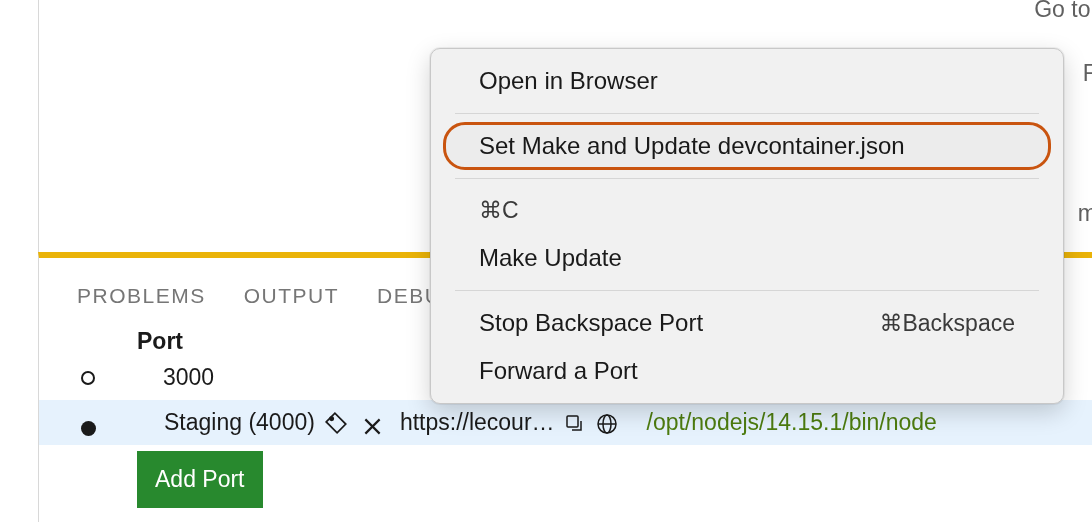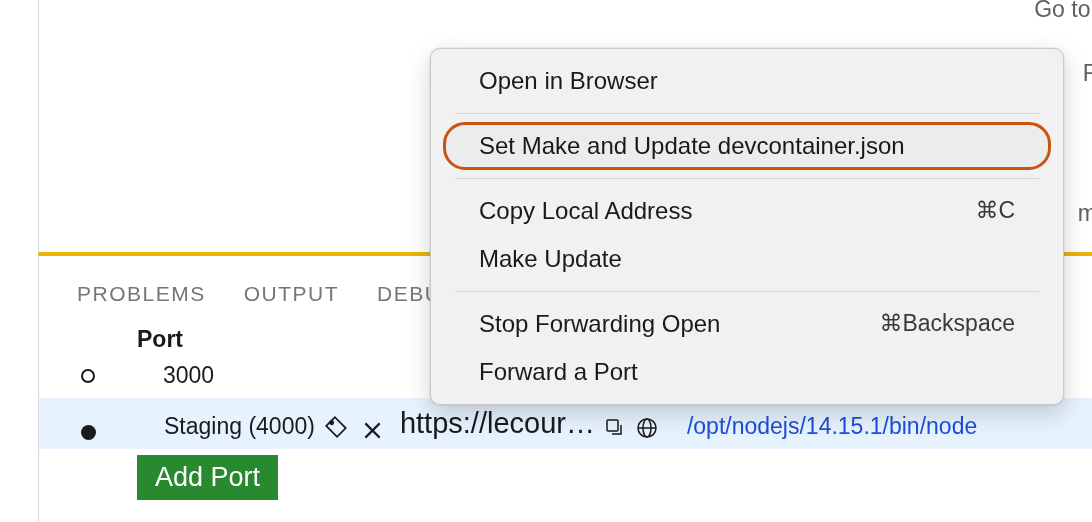--- a/index.html
+++ b/index.html
@@ -25,21 +25,21 @@
       position: absolute;
       right: 0;
       top: 0;
       font-size: 23px;
       color: #606060;
     }
     .frag1 { position: absolute; right: -10px; top: -4px; white-space: nowrap; }
     .frag2 { position: absolute; right: -10px; top: 60px; white-space: nowrap; }
     .frag3 { position: absolute; right: -10px; top: 200px; white-space: nowrap; }
     .panel {
-      border-top: 4px solid #eab308;
+      border-top: 6px solid #eab308;
       border-left: 1px solid #d8d8d8;
       margin-left: 38px;
       height: 270px;
     }
     .tabs {
       display: flex;
       gap: 38px;
       padding: 26px 0 0 38px;
       font-size: 21px;
       letter-spacing: 1.5px;
@@ -90,62 +90,62 @@
     }
     .close-x {
       margin-left: 14px;
       font-size: 22px;
       cursor: pointer;
       color: #1a1a1a;
     }
     .forwarded-address {
       margin-left: 18px;
       color: #1a1a1a;
-      font-size: 29px;
+      font-size: 23px;
       white-space: nowrap;
     }
     .icon-cluster {
       display: inline-flex;
       gap: 8px;
       margin-left: 8px;
       align-items: center;
     }
     .running-process {
       margin-left: 28px;
-      color: #1d4ed8;
+      color: #4d7c0f;
       font-size: 23px;
       white-space: nowrap;
     }
     .add-port-row {
       padding: 6px 0 0 98px;
     }
     .add-port-btn {
       background: #28892e;
       color: #fff;
       border: none;
-      font-size: 27px;
-      padding: 7px 18px;
+      font-size: 23px;
+      padding: 15px 18px;
       cursor: pointer;
       font-family: inherit;
     }
     .context-menu {
       position: absolute;
       top: 48px;
       left: 430px;
       width: 634px;
       background: #f1f1f1;
       border: 1px solid #c8c8c8;
       border-radius: 10px;
       box-shadow: 0 8px 24px rgba(0,0,0,0.18), 0 0 0 1px rgba(0,0,0,0.05);
       padding: 8px 0;
     }
     .menu-item {
       display: flex;
       justify-content: space-between;
-      align-items: flex-start;
+      align-items: flex-end;
       padding: 10px 48px;
       font-size: 24px;
       color: #1a1a1a;
       cursor: pointer;
     }
     .menu-item.highlighted {
       position: relative;
     }
     .highlight-ring {
       position: absolute;
@@ -238,29 +238,28 @@
     <span class="shortcut"></span>
   </div>
   <div class="menu-sep"></div>
   <div class="menu-item highlighted">
     <div class="highlight-ring"></div>
     <span>Set Make and Update devcontainer.json</span>
     <span class="shortcut"></span>
   </div>
   <div class="menu-sep"></div>
   <div class="menu-item">
-    <span>Copy Local Address</span>
     <span class="shortcut">⌘C</span>
   </div>
   <div class="menu-item">
     <span>Make Update</span>
     <span class="shortcut"></span>
   </div>
   <div class="menu-sep"></div>
   <div class="menu-item">
-    <span>Stop Forwarding Open</span>
+    <span>Stop Backspace Port</span>
     <span class="shortcut">⌘Backspace</span>
   </div>
   <div class="menu-item">
     <span>Forward a Port</span>
     <span class="shortcut"></span>
   </div>
 </div>
 
 </body></html>

